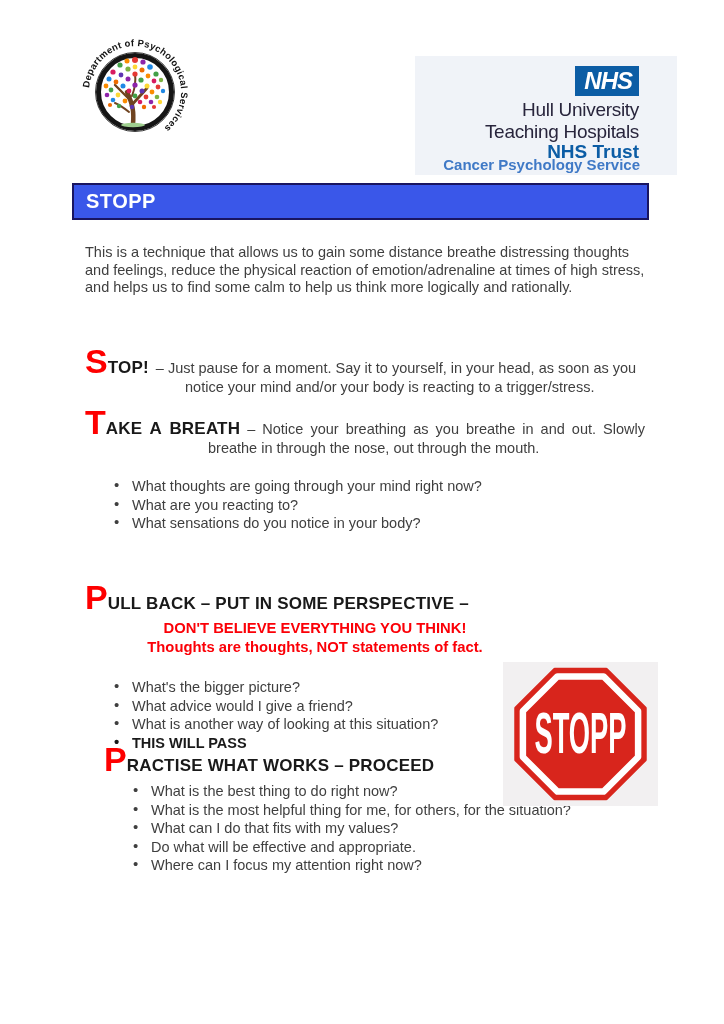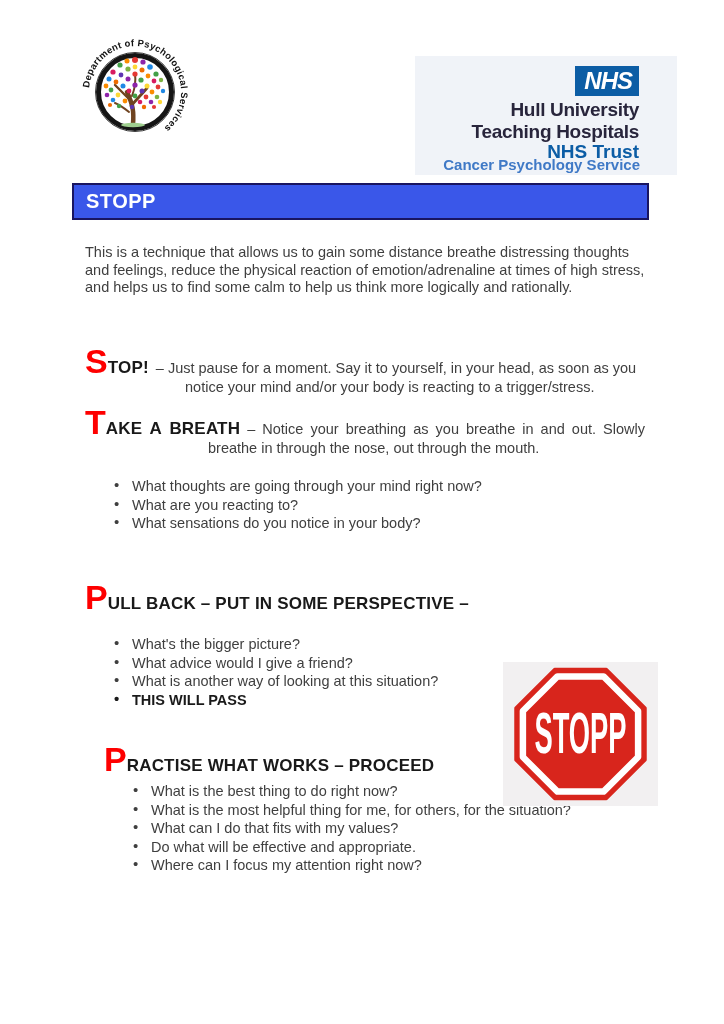--- a/index.html
+++ b/index.html
@@ -12,21 +12,21 @@
   .nhs-block{
     position:absolute;left:415px;top:36px;width:262px;height:119px;
     background:#f0f3f8;display:flex;flex-direction:column;align-items:flex-end;
     padding:10px 38px 0 0;box-sizing:border-box;margin-top:20px;
   }
   .nhs-logo{
     background:#0c5da5;color:#fff;font-weight:bold;font-style:italic;
     font-size:24px;line-height:30px;padding:0 7px 0 9px;letter-spacing:-1px;
     margin-bottom:3px;
   }
-  .trust1,.trust2{font-weight:bold;font-size:19px;line-height:22px;color:#28253c;letter-spacing:-0.3px;}
+  .trust1,.trust2{font-weight:normal;font-size:19px;line-height:22px;color:#28253c;letter-spacing:-0.3px;}
   .trust3{font-weight:bold;font-size:19px;line-height:18px;color:#0c5da5;}
   .service{
     position:absolute;top:156px;right:84px;font-weight:bold;font-size:15px;color:#3f79c6;
   }
   
   .banner{
     position:absolute;left:72px;top:183px;width:577px;height:37px;box-sizing:border-box;
     background:#3a57e9;border:2px solid #191561;display:flex;align-items:center;
   }
   .banner span{color:#fff;font-weight:bold;font-size:20px;letter-spacing:0.5px;padding-left:12px;}
@@ -158,20 +158,24 @@
   <section class="sec" style="top:471px;">
     <ul class="blist">
       <li>What thoughts are going through your mind right now?</li>
       <li>What are you reacting to?</li>
       <li>What sensations do you notice in your body?</li>
     </ul>
   </section>
 
   <section class="sec" style="top:588px;">
     <p><span class="cap">P</span><span class="hrest">ULL BACK – PUT IN SOME PERSPECTIVE –</span></p>
+    <div class="redlines">
+      <div class="redline1">DON'T BELIEVE EVERYTHING YOU THINK!</div>
+      <div class="redline2">Thoughts are thoughts, NOT statements of fact.</div>
+    </div>
     <ul class="blist gap">
       <li>What's the bigger picture?</li>
       <li>What advice would I give a friend?</li>
       <li>What is another way of looking at this situation?</li>
       <li class="b">THIS WILL PASS</li>
     </ul>
   </section>
 
   <section class="sec" style="top:750px;margin-left:19px;">
     <p><span class="cap">P</span><span class="hrest">RACTISE WHAT WORKS – PROCEED</span></p>

